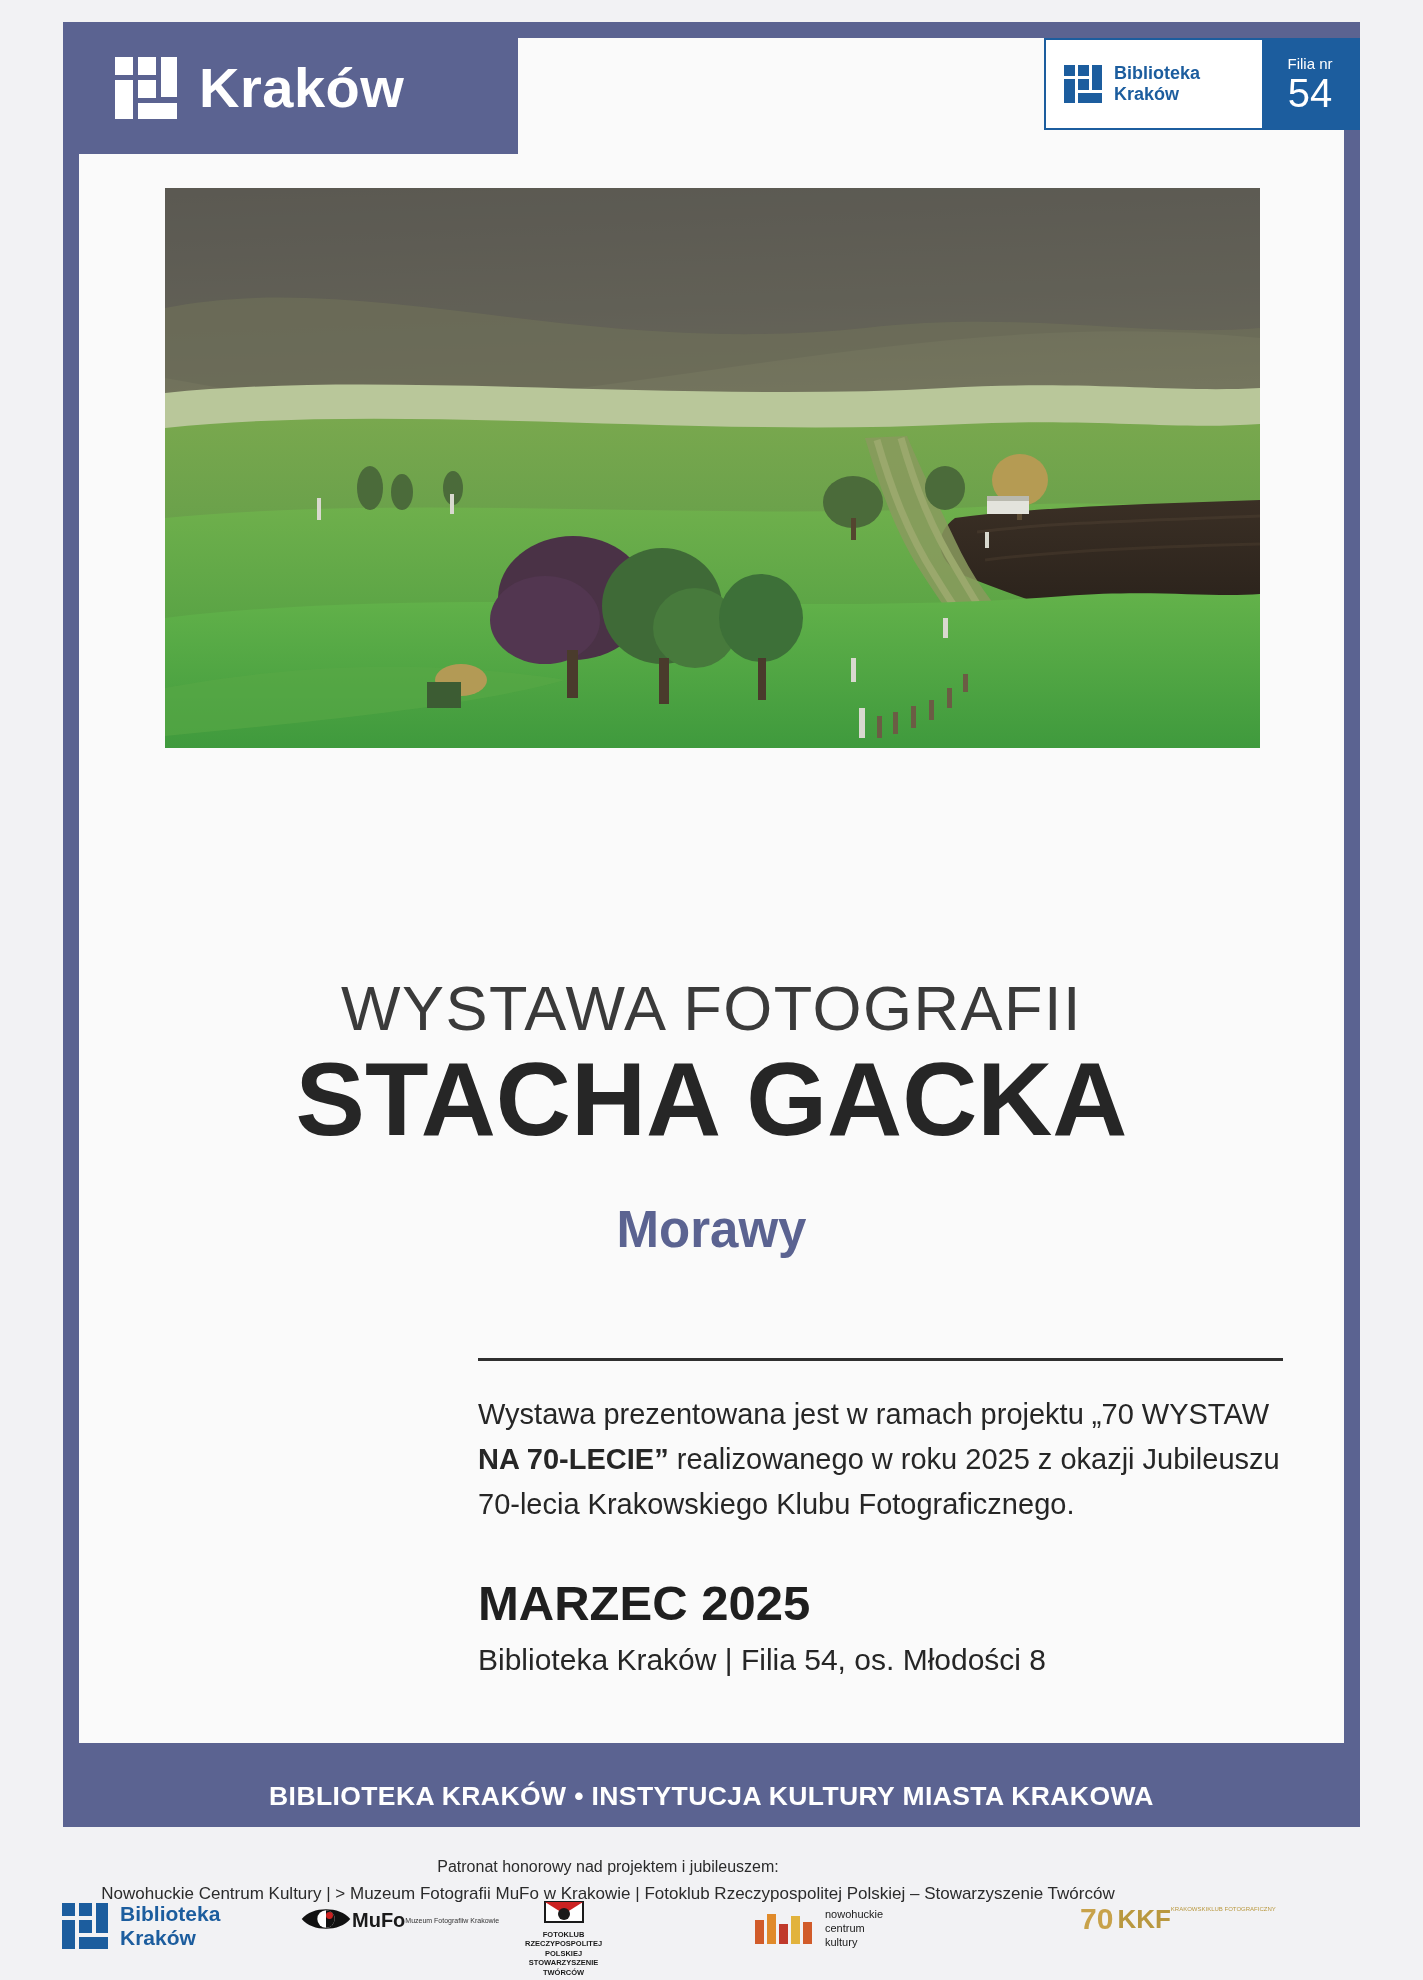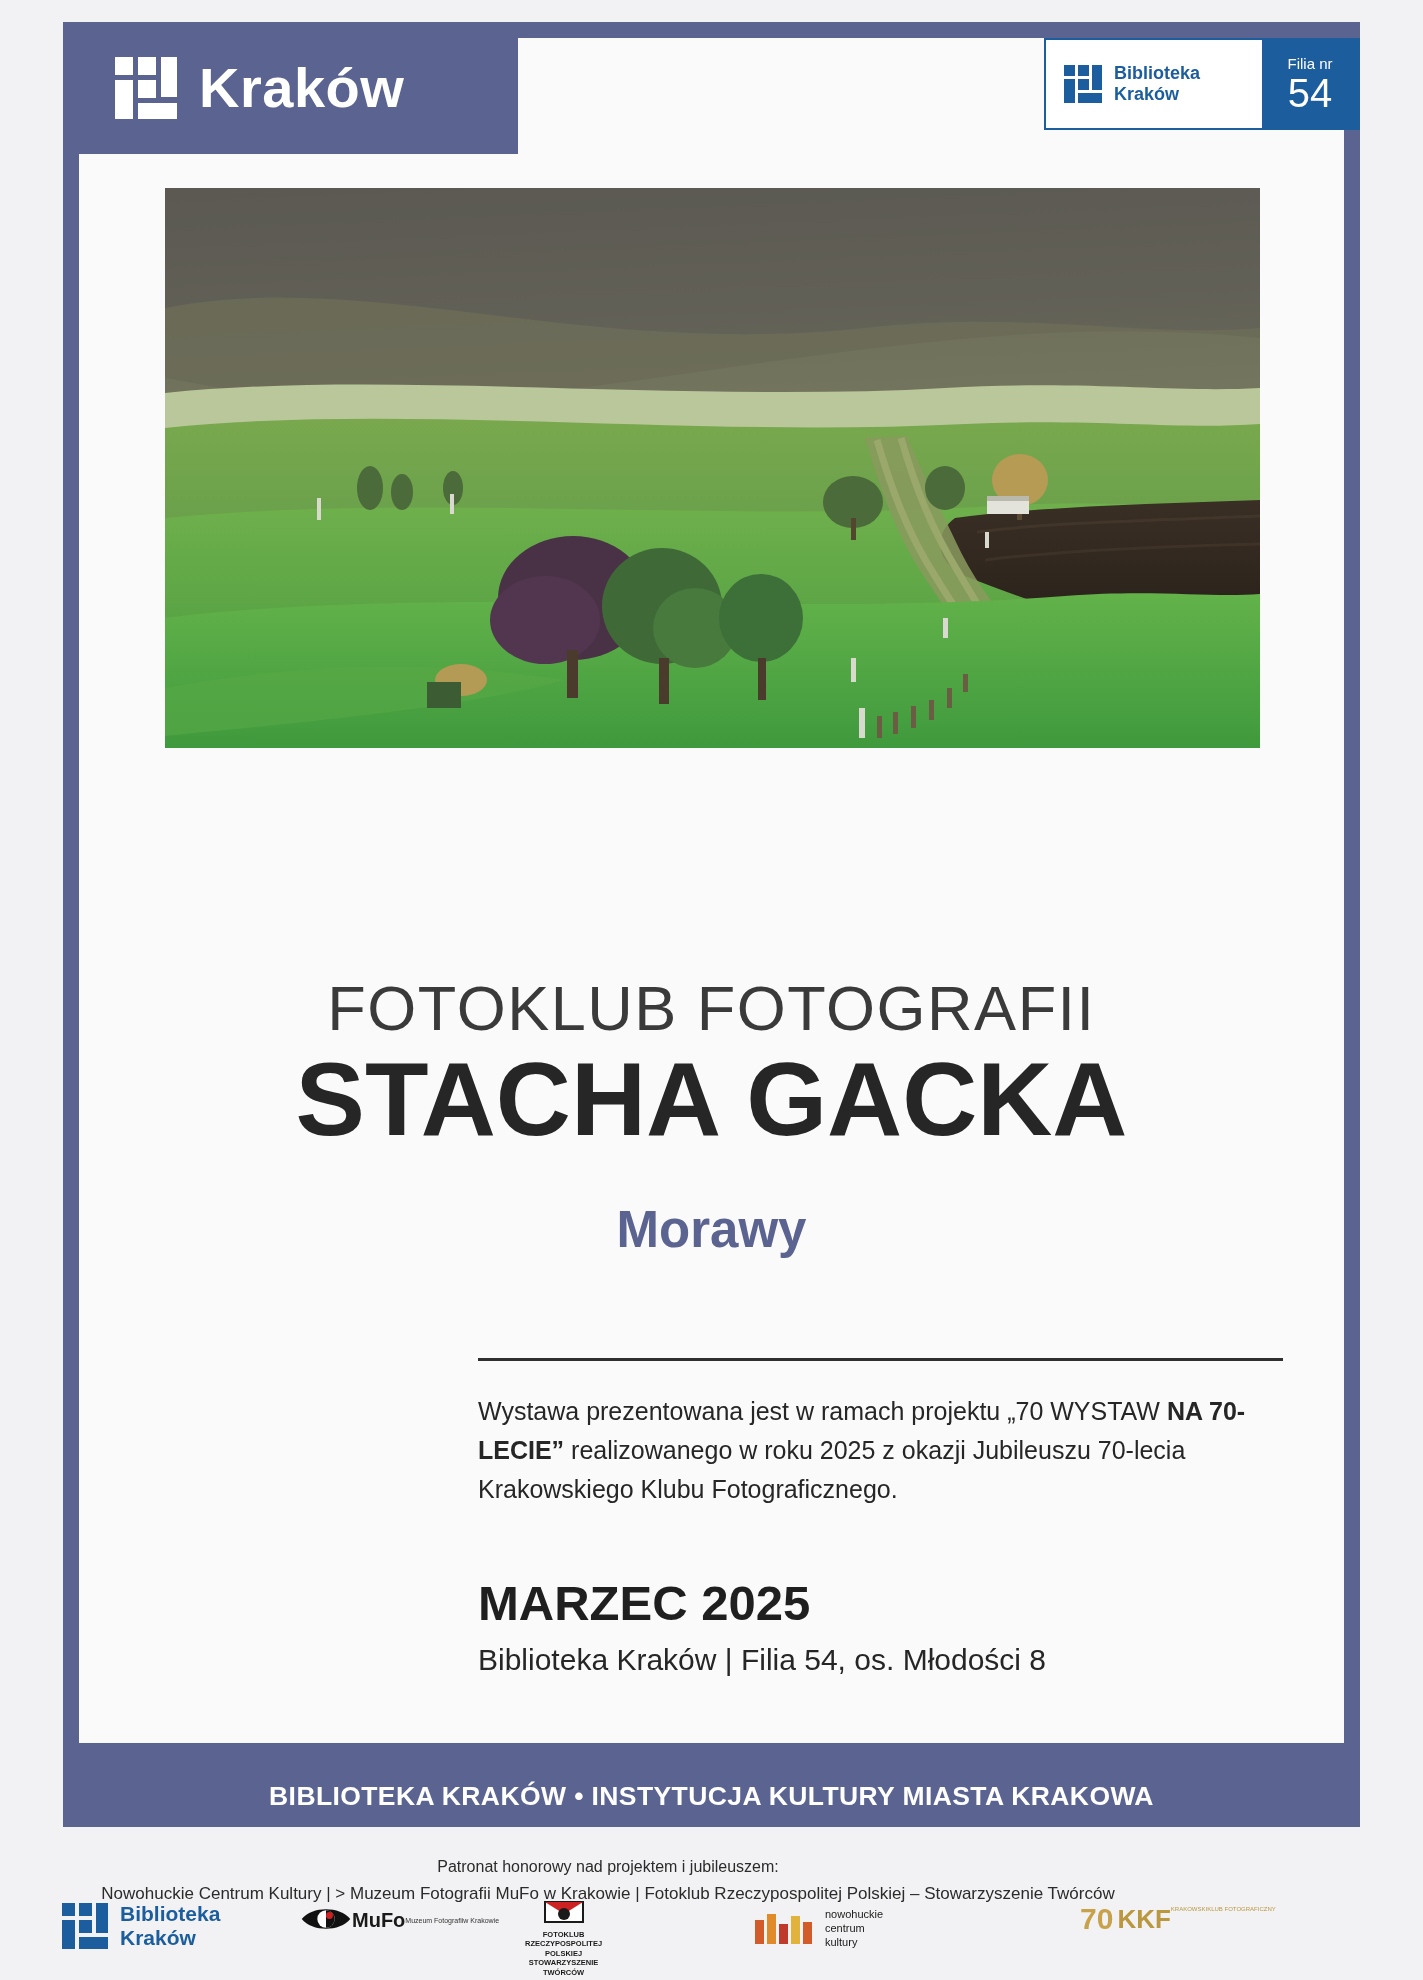--- a/index.html
+++ b/index.html
@@ -129,21 +129,21 @@
   .rule{
     position:absolute;
     left:478px;top:1358px;
     width:805px;height:3px;
     background:#2f2f2f;
   }
   .blurb{
     position:absolute;
     left:478px;top:1392px;
     width:810px;
-    font-size:25px;
+    font-size:29px;
     line-height:1.55;
     color:#262626;
   }
   .blurb b{font-weight:bold;}
   .date{
     position:absolute;
     left:478px;top:1575px;
     font-size:49px;
     font-weight:bold;
     color:#1f1f1f;
@@ -331,21 +331,21 @@
         <rect x="764" y="512" width="5" height="20"></rect>
         <rect x="782" y="500" width="5" height="20"></rect>
         <rect x="798" y="486" width="5" height="18"></rect>
       </g>
 
       <rect x="822" y="312" width="42" height="14" fill="#e3e3dc"></rect>
       <rect x="822" y="308" width="42" height="5" fill="#b9b9ae"></rect>
     </svg>
   </div>
 
-  <div class="t-sub">FOTOKLUB FOTOGRAFII</div>
+  <div class="t-sub">WYSTAWA FOTOGRAFII</div>
   <div class="t-main">STACHA GACKA</div>
   <div class="t-series">Morawy</div>
 
   <div class="rule"></div>
 
   <div class="blurb">
     <span>Wystawa prezentowana jest w ramach projektu „70 WYSTAW</span>
     <b>NA 70-LECIE”</b><span> realizowanego w roku 2025 z okazji Jubileuszu 70-lecia Krakowskiego Klubu Fotograficznego.</span>
   </div>
 

